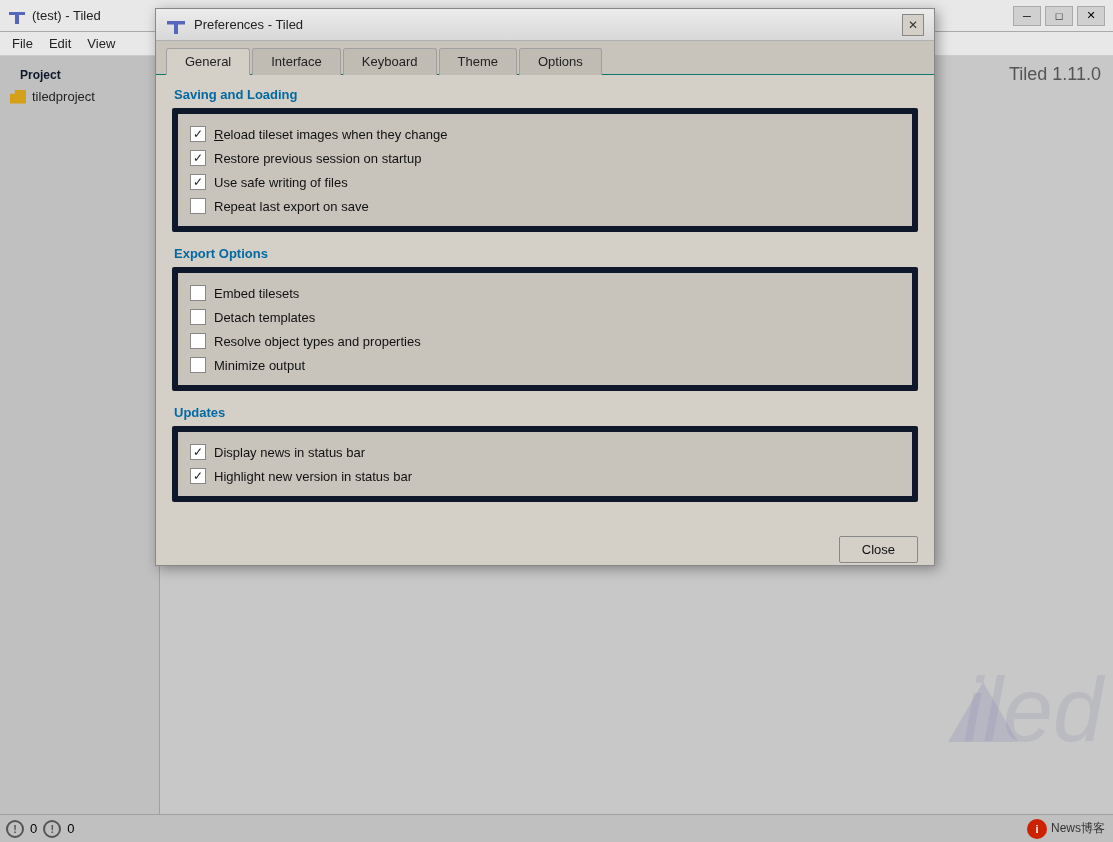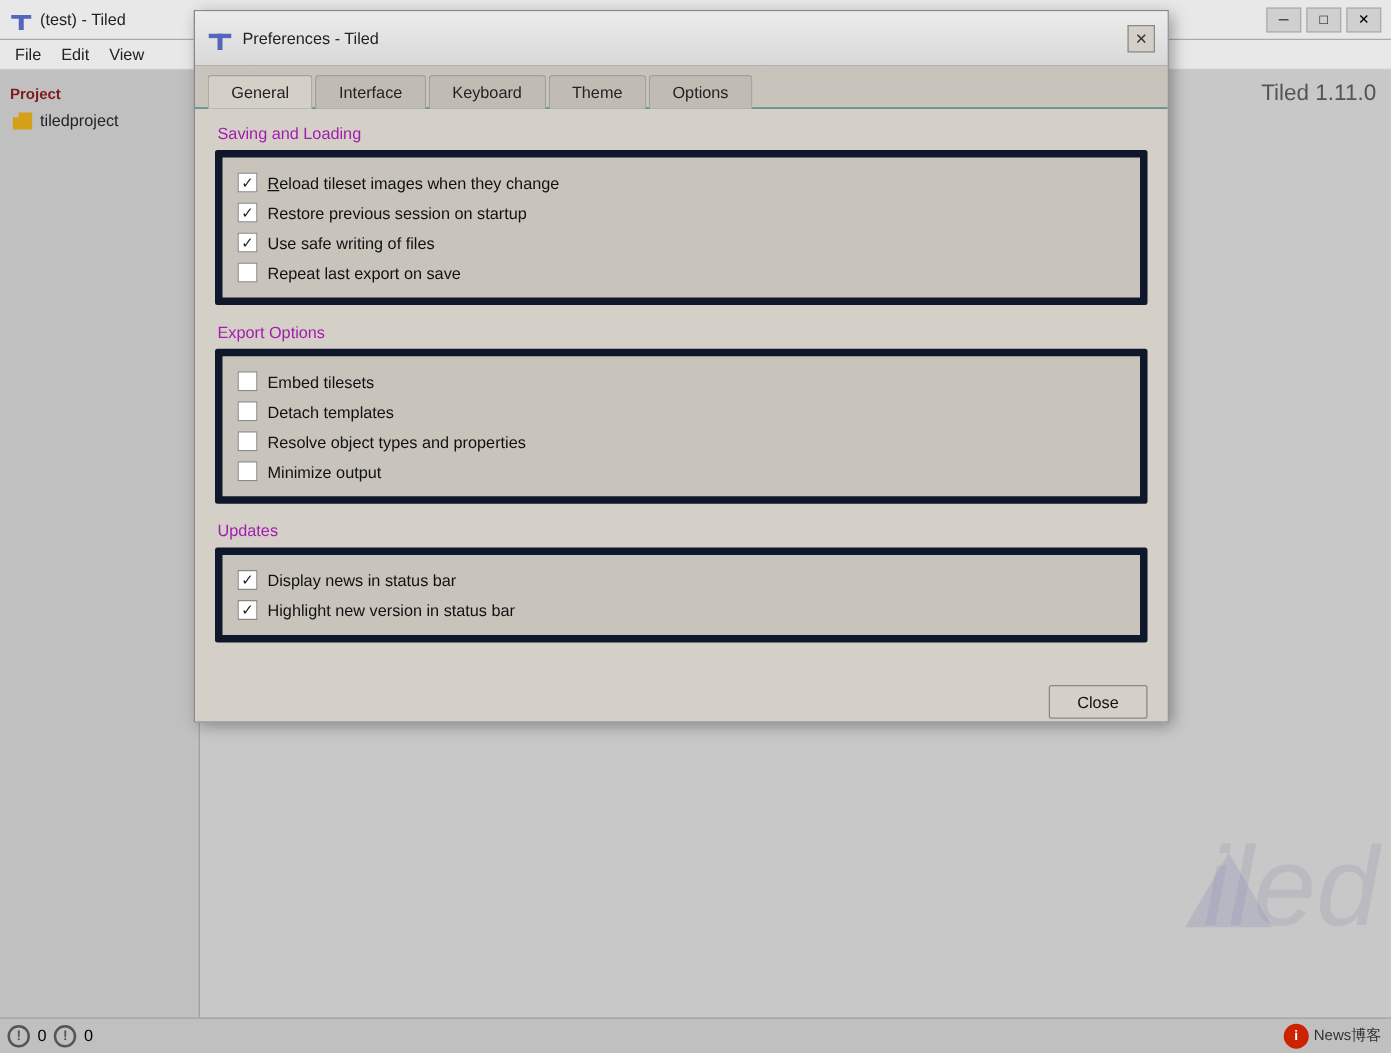--- a/index.html
+++ b/index.html
@@ -72,22 +72,22 @@
     }
     .sidebar {
       width: 160px;
       background: #c0c0c0;
       border-right: 1px solid #a0a0a0;
       padding: 8px 0;
     }
     .sidebar-label {
       font-size: 12px;
       font-weight: bold;
-      padding: 4px 8px;
-      color: #7f1d1d;
+      padding: 4px 20px;
+      color: #0f172a;
     }
     .sidebar-item {
       display: flex; align-items: center;
       padding: 3px 10px;
       cursor: pointer;
       color: #222;
     }
     .sidebar-folder-icon {
       width: 16px; height: 14px;
       background: #d4a017;
@@ -157,21 +157,21 @@
       width: 780px;
       background: #d4d0c8;
       border: 1px solid #888;
       box-shadow: 3px 3px 12px rgba(0,0,0,0.35);
     }
 
     .dialog-titlebar {
       display: flex;
       align-items: center;
       background: linear-gradient(to bottom, #ececec, #d8d8d8);
-      height: 44px;
+      height: 32px;
       padding: 0 10px;
       border-bottom: 1px solid #b0b0b0;
       justify-content: flex-end;
     }
     .dialog-title-logo {
       margin-right: 8px;
     }
     .dialog-title-text {
       flex: 1;
       font-size: 13px;
@@ -220,23 +220,24 @@
       padding: 12px 16px;
       background: #d4d0c8;
     }
 
     
     .section-group {
       margin-bottom: 14px;
     }
     .section-label {
       font-size: 13px;
-      color: #a21caf;
+      color: #0369a1;
       margin-bottom: 6px;
       padding-left: 2px;
+      font-weight: bold;
     }
     .section-box {
       background: #c8c4bc;
       border: 6px solid #0f172a;
       padding: 8px 12px;
       border-radius: 2px;
     }
     .checkbox-row {
       display: flex;
       align-items: center;

